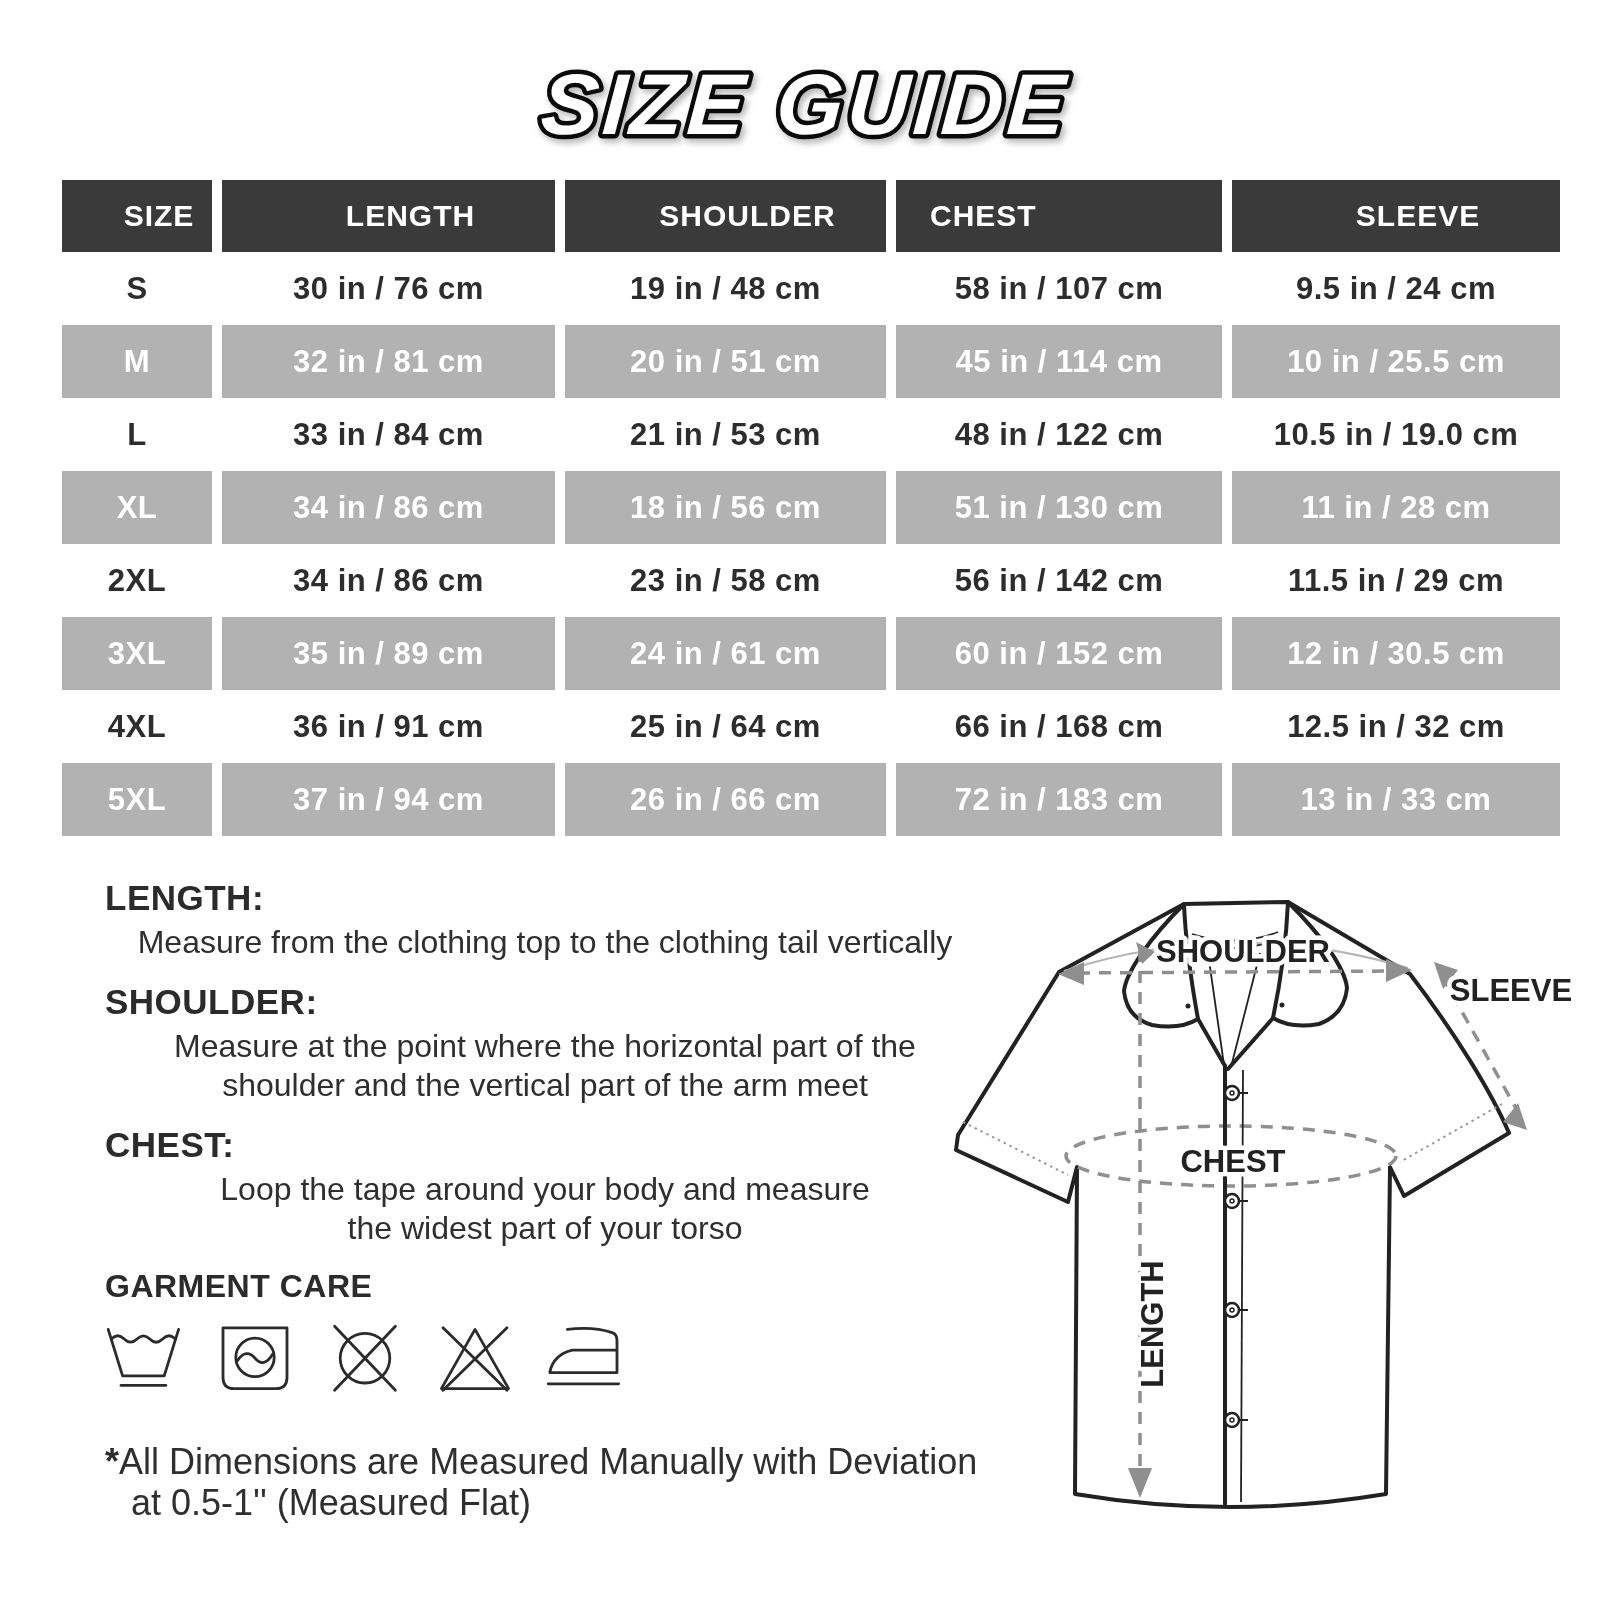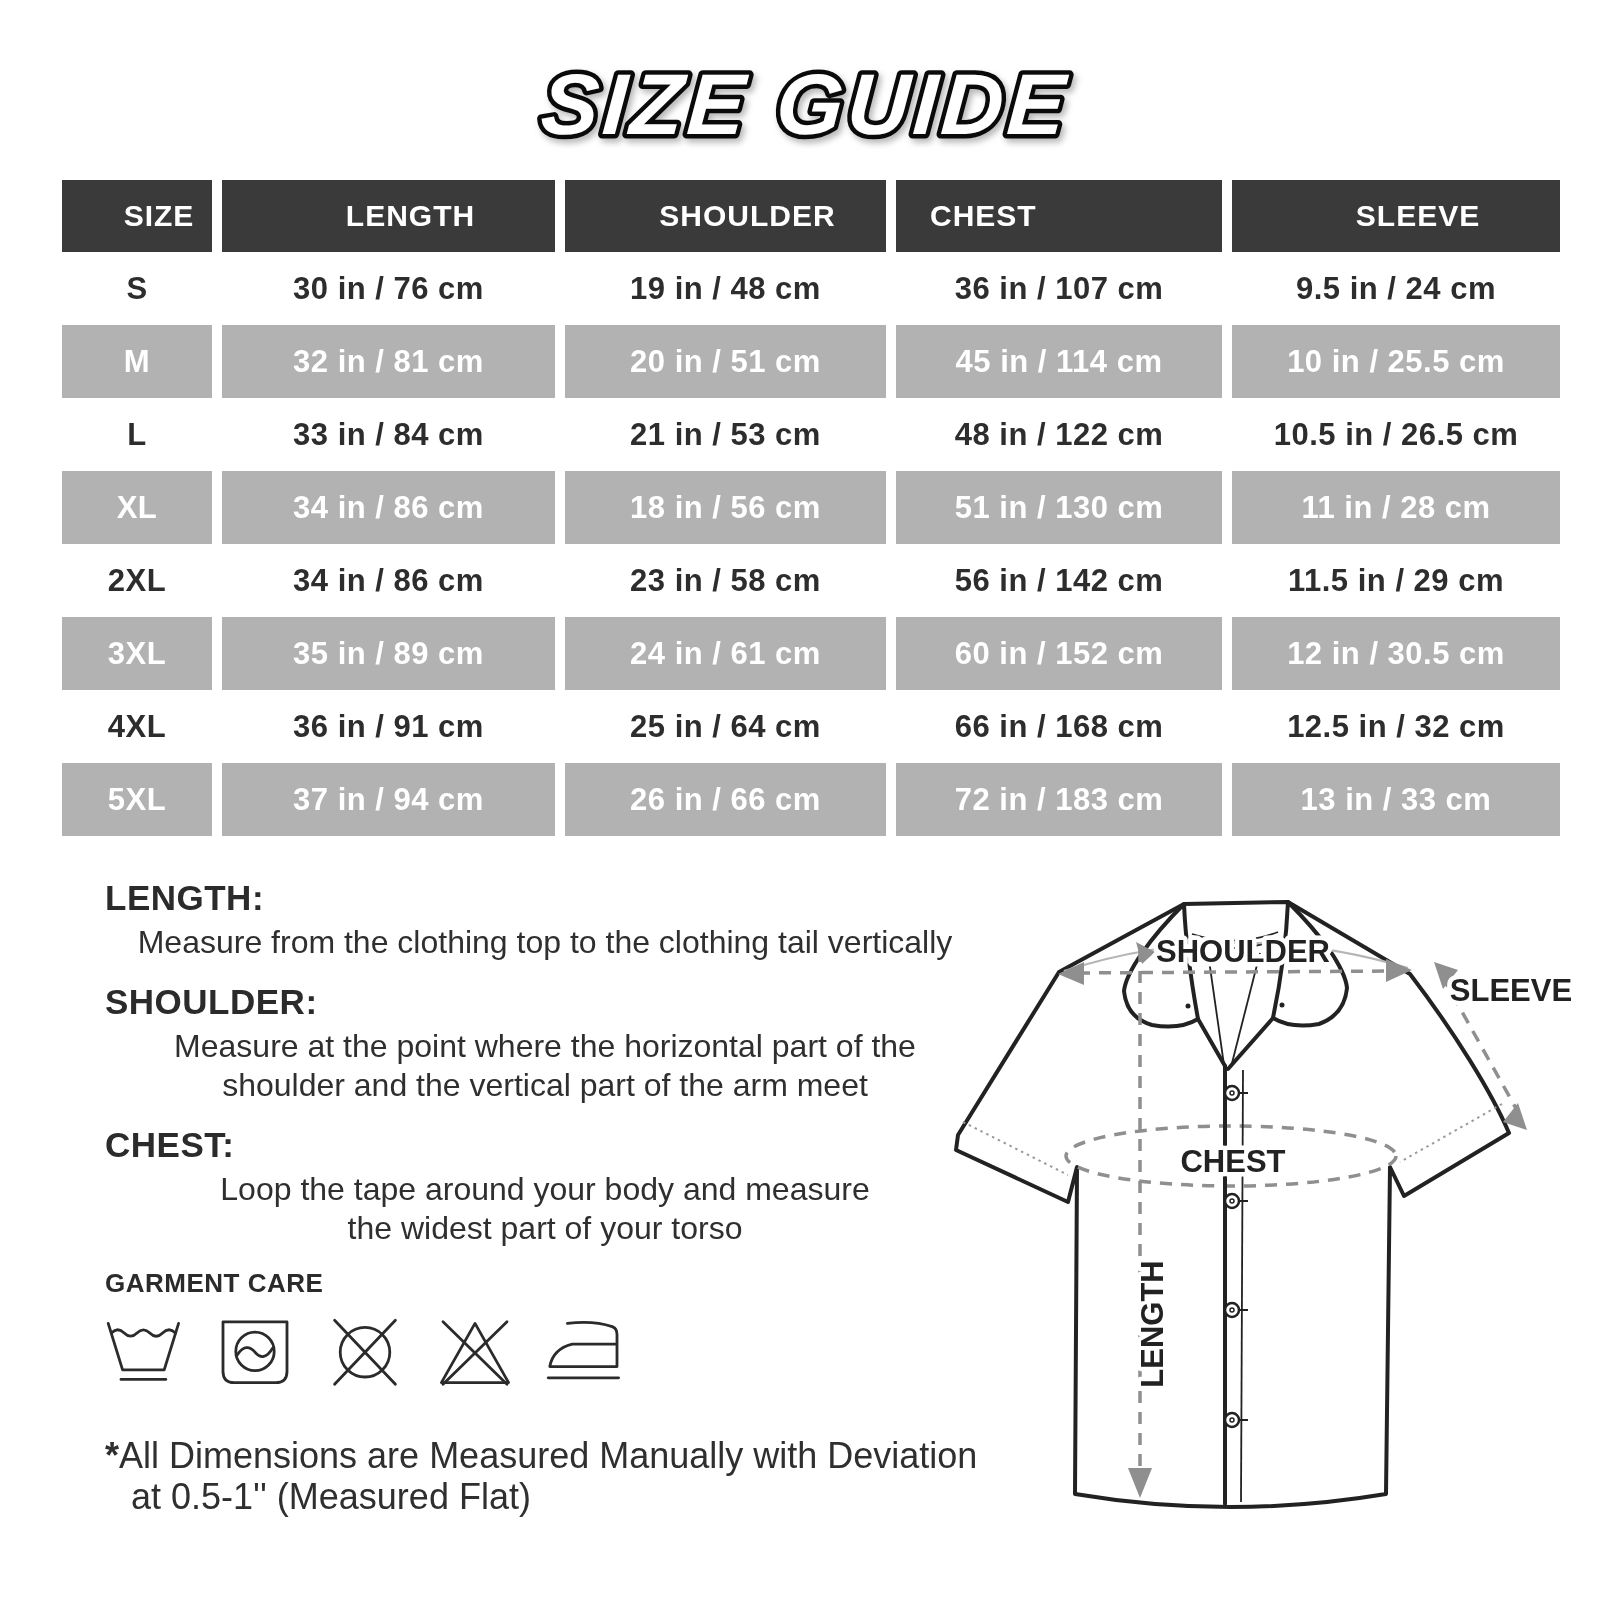--- a/index.html
+++ b/index.html
@@ -22,21 +22,21 @@
   .header .t-cell{background:#3a3a3a;color:#ffffff;font-size:30px;letter-spacing:1px;padding-left:44px;}
   .header .t-cell.chest-left{justify-content:flex-start;padding-left:34px;}
   .row-light .t-cell{background:#ffffff;color:#2d2d2d;}
   .row-shaded .t-cell{background:#b2b2b2;color:#ffffff;}
 
   
   .info-col{position:absolute;left:105px;top:878px;width:880px;}
   .def-term{font-weight:bold;font-size:35px;color:#2b2b2b;letter-spacing:0.5px;margin:0;}
   .def-desc{font-size:32px;line-height:39px;color:#2f2f2f;margin:5px 0 0 0;white-space:pre-line;text-align:center;}
   .def-block{margin-bottom:20px;}
-  .care-title{font-weight:bold;font-size:26px;color:#2b2b2b;letter-spacing:0.5px;margin:10px 0 0 0;}
+  .care-title{font-weight:bold;font-size:32px;color:#2b2b2b;letter-spacing:0.5px;margin:10px 0 0 0;}
   .care-icons{display:flex;gap:30px;margin-top:18px;align-items:flex-start;}
   .care-icons svg{display:block;}
 
   .note{margin-top:46px;font-size:36px;line-height:41px;color:#2f2f2f;}
   .note .star{font-weight:bold;}
   .note-line2{padding-left:26px;}
 
   
   .diagram{position:absolute;left:930px;top:858px;width:662px;height:662px;}
   .shirt-line{fill:none;stroke:#222;stroke-width:4;stroke-linejoin:round;stroke-linecap:round;}
@@ -66,36 +66,36 @@
       <div class="t-cell">LENGTH</div>
       <div class="t-cell">SHOULDER</div>
       <div class="t-cell chest-left">CHEST</div>
       <div class="t-cell">SLEEVE</div>
     </div>
 
     <div class="t-row row-light">
       <div class="t-cell">S</div>
       <div class="t-cell">30 in / 76 cm</div>
       <div class="t-cell">19 in / 48 cm</div>
-      <div class="t-cell">36 in / 107 cm</div>
+      <div class="t-cell">58 in / 107 cm</div>
       <div class="t-cell">9.5 in / 24 cm</div>
     </div>
     <div class="t-row row-shaded">
       <div class="t-cell">M</div>
       <div class="t-cell">32 in / 81 cm</div>
       <div class="t-cell">20 in / 51 cm</div>
       <div class="t-cell">45 in / 114 cm</div>
       <div class="t-cell">10 in / 25.5 cm</div>
     </div>
     <div class="t-row row-light">
       <div class="t-cell">L</div>
       <div class="t-cell">33 in / 84 cm</div>
       <div class="t-cell">21 in / 53 cm</div>
       <div class="t-cell">48 in / 122 cm</div>
-      <div class="t-cell">10.5 in / 26.5 cm</div>
+      <div class="t-cell">10.5 in / 19.0 cm</div>
     </div>
     <div class="t-row row-shaded">
       <div class="t-cell">XL</div>
       <div class="t-cell">34 in / 86 cm</div>
       <div class="t-cell">18 in / 56 cm</div>
       <div class="t-cell">51 in / 130 cm</div>
       <div class="t-cell">11 in / 28 cm</div>
     </div>
     <div class="t-row row-light">
       <div class="t-cell">2XL</div>

